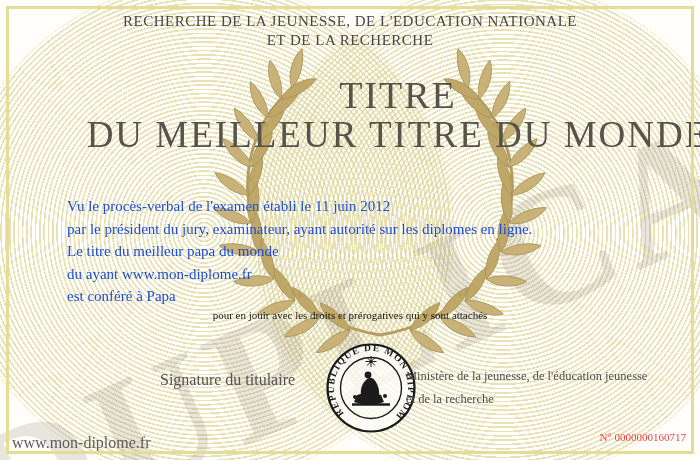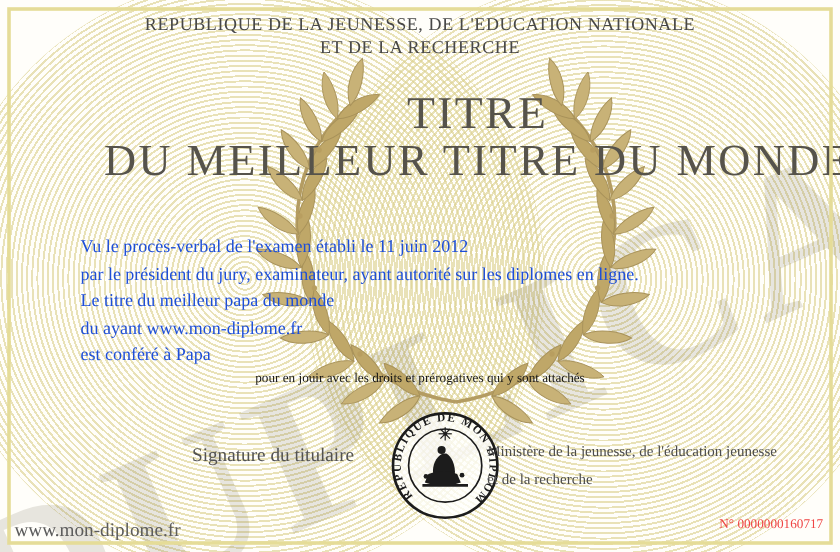--- a/index.html
+++ b/index.html
@@ -131,21 +131,21 @@
       <circle cx="368" cy="375" r="3.4" fill="#1c1c1c"></circle>
       <path d="M369,378 C363,381 360,388 361,395 L379,396 C380,388 376,380 372,378 Z" fill="#1c1c1c"></path>
       <path d="M357,395 Q369,390 381,395 L384,402 Q369,408 354,402 Z" fill="#1c1c1c"></path>
       <circle cx="355" cy="397" r="2" fill="#1c1c1c"></circle>
       <circle cx="385" cy="396" r="2" fill="#1c1c1c"></circle>
       <line x1="352" y1="404.5" x2="390" y2="404.5" stroke="#1c1c1c" stroke-width="2.4"></line>
     </g>
   </svg>
 
   <div class="txt header">
-    <div>REPUBLIQUE DE LA JEUNESSE, DE L'EDUCATION NATIONALE</div>
+    <div>RECHERCHE DE LA JEUNESSE, DE L'EDUCATION NATIONALE</div>
     <div>ET DE LA RECHERCHE</div>
   </div>
 
   <div class="txt title">
     <div class="t1">TITRE</div>
     <div class="t2">DU MEILLEUR TITRE DU MONDE</div>
   </div>
 
   <div class="txt bodytext">
     <div>Vu le procès-verbal de l'examen établi le 11 juin 2012</div>

